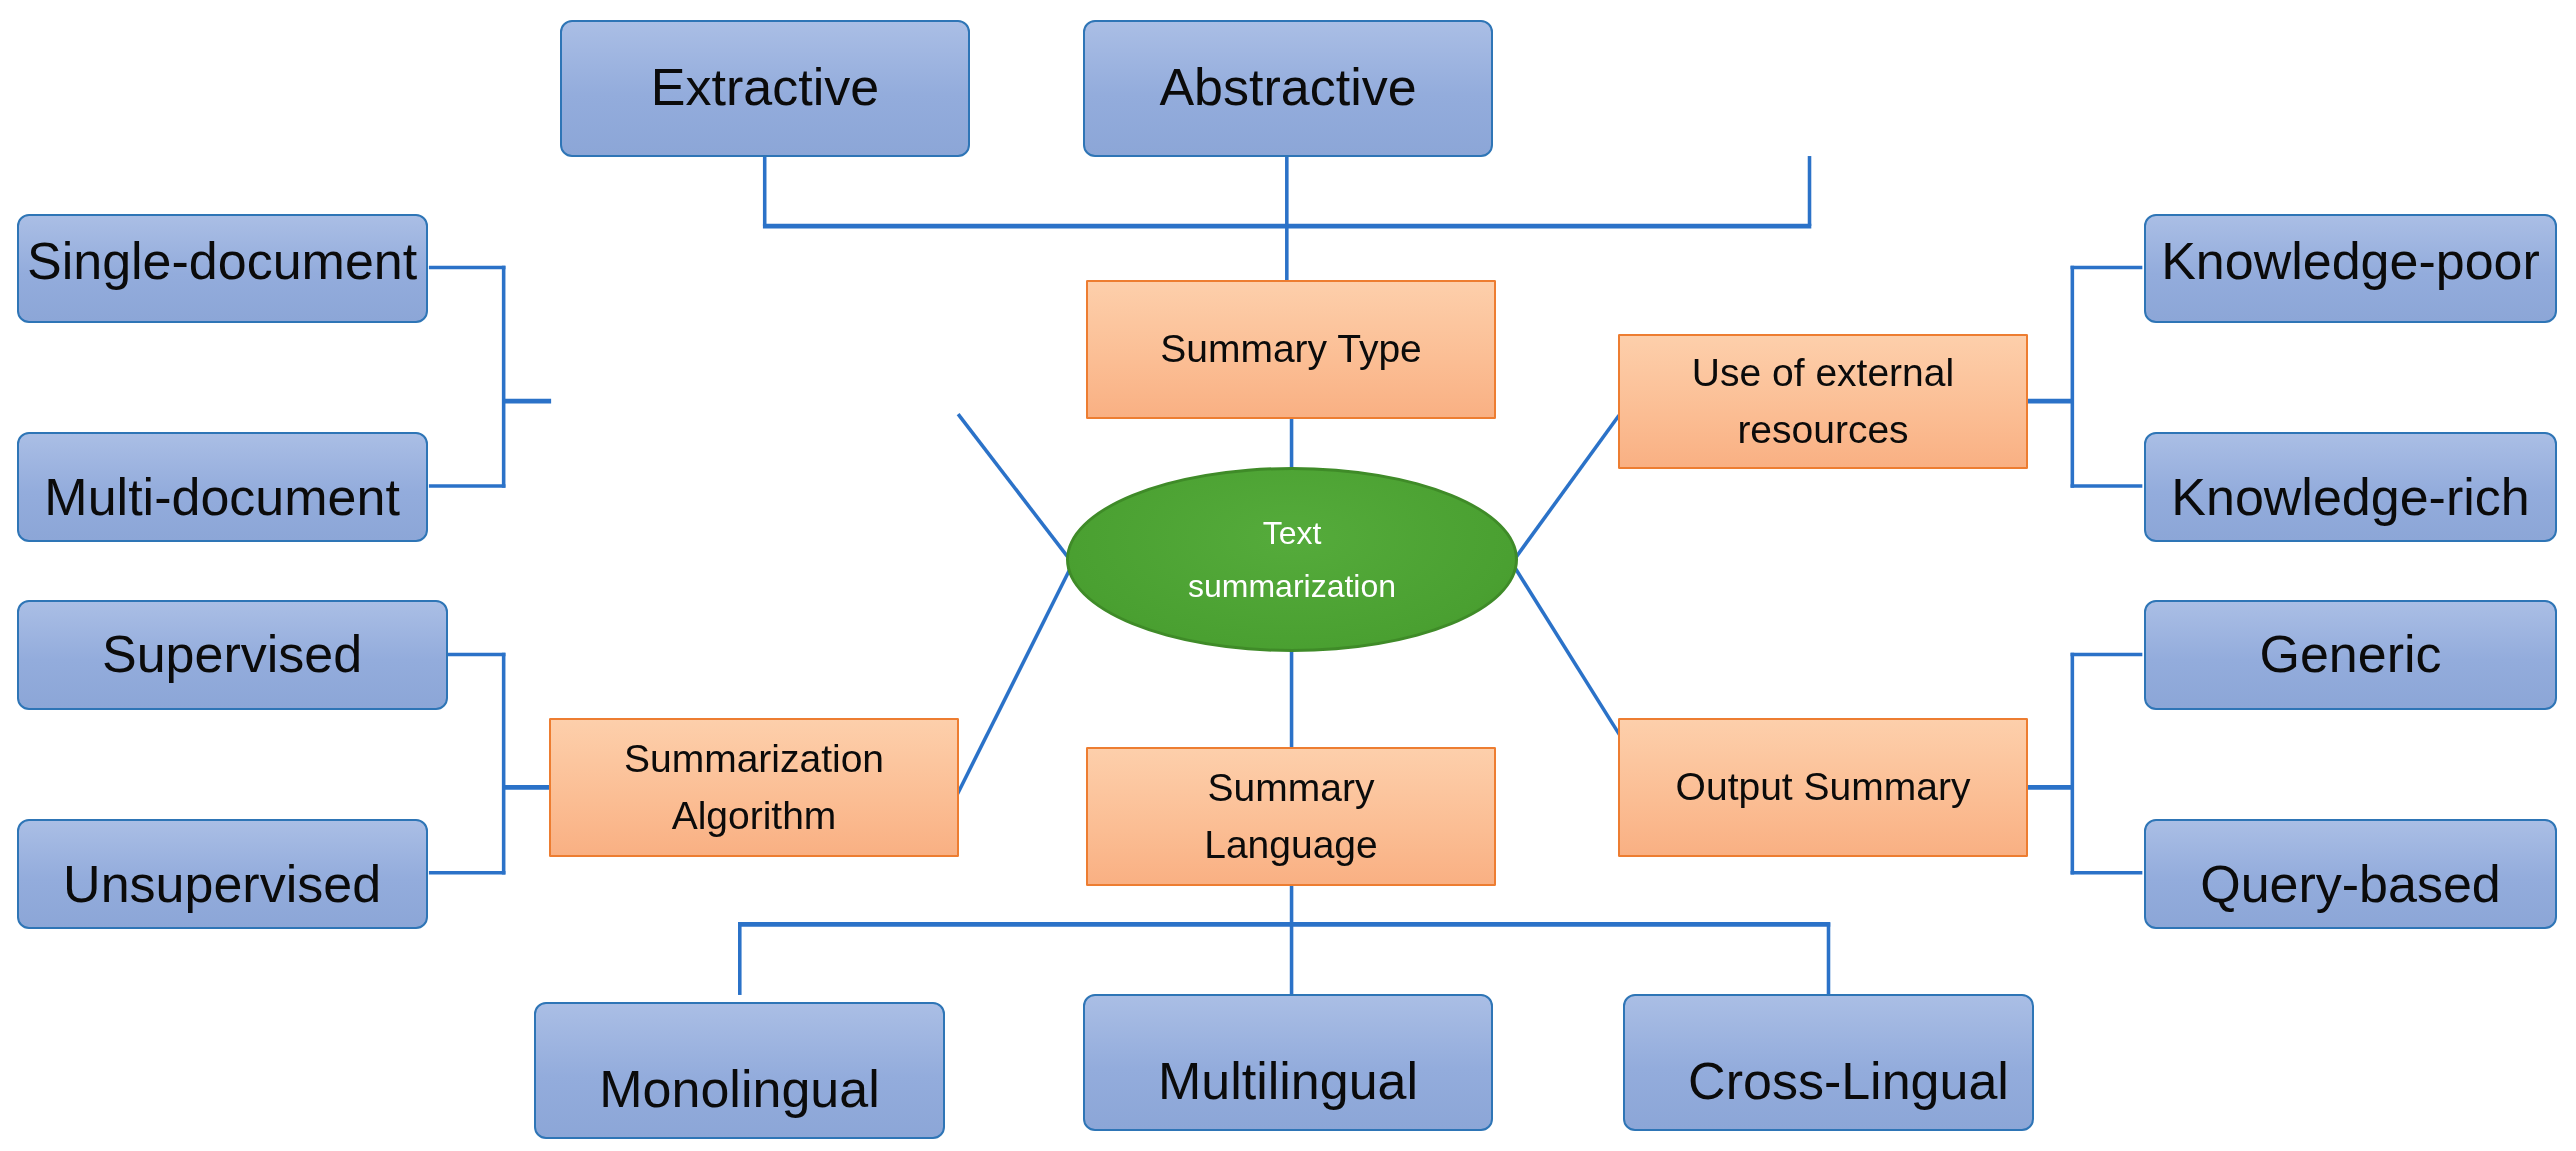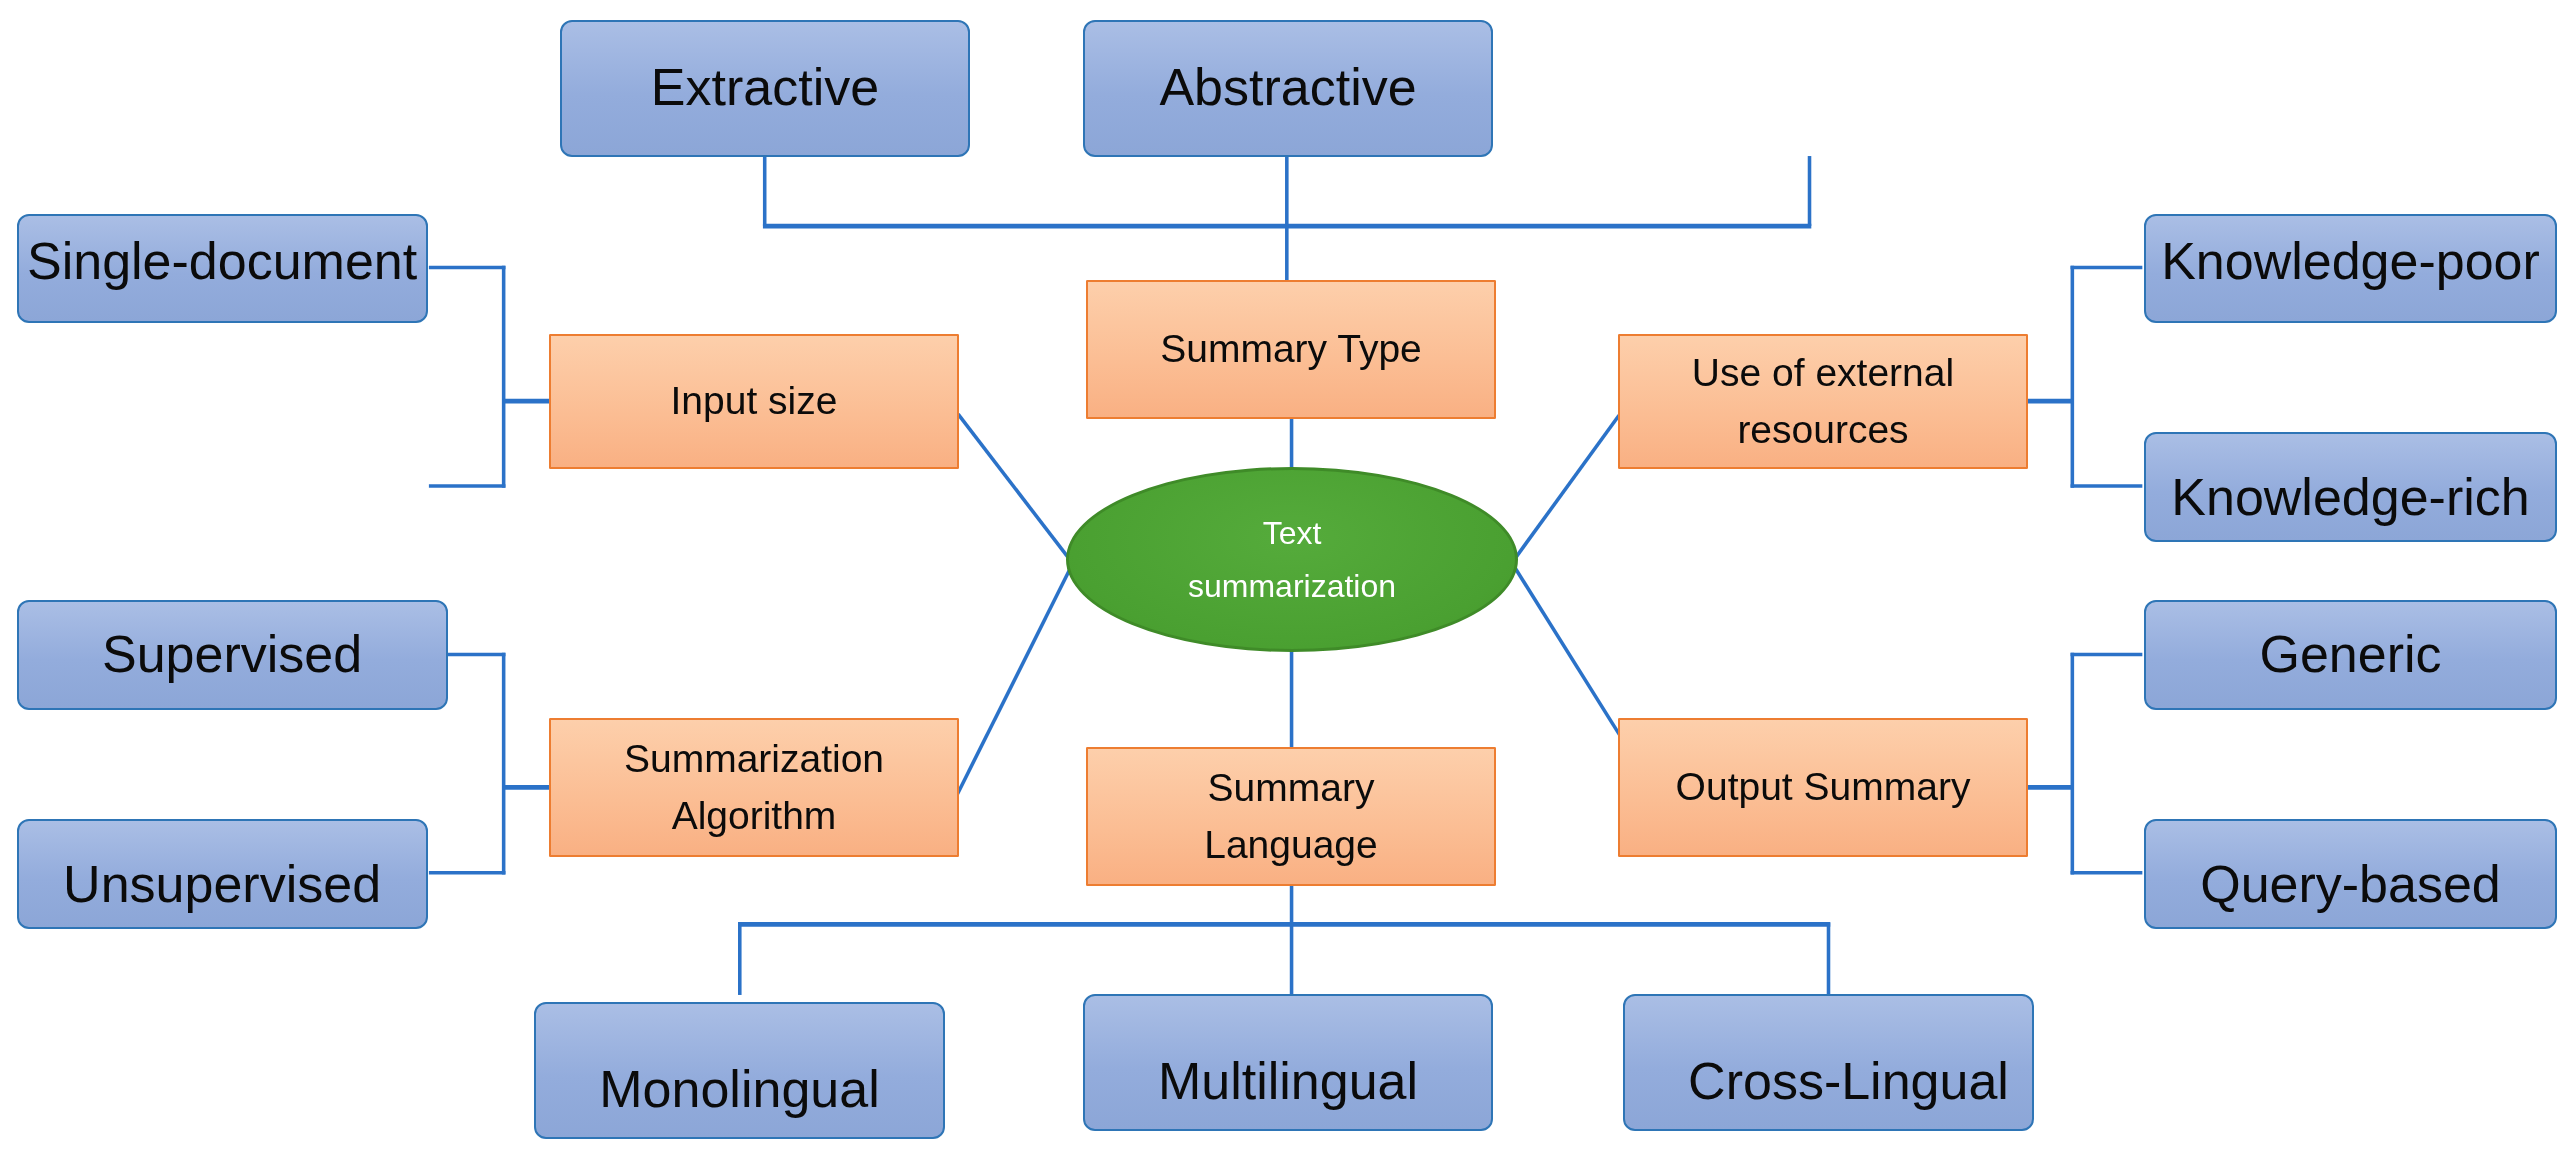--- a/index.html
+++ b/index.html
@@ -104,33 +104,33 @@
         <line x1="2728" y1="700" x2="2542" y2="956"></line>
         <line x1="2731" y1="1242" x2="2542" y2="940"></line>
       </g>
     </g>
   </svg>
 
   <div class="node root" style="left:1066px;top:467px;width:452px;height:185px;">Text
 summarization</div>
 
   <div class="node cat" style="left:1086px;top:280px;width:410px;height:139px;">Summary Type</div>
-  <div class="node cat" style="left:549px;top:334px;width:410px;height:135px;">Input size</div>
   <div class="node cat" style="left:1618px;top:334px;width:410px;height:135px;">Use of external
 resources</div>
   <div class="node cat" style="left:549px;top:718px;width:410px;height:139px;">Summarization
 Algorithm</div>
   <div class="node cat" style="left:1618px;top:718px;width:410px;height:139px;">Output Summary</div>
   <div class="node cat" style="left:1086px;top:747px;width:410px;height:139px;">Summary
 Language</div>
 
   <div class="node leaf" style="left:560px;top:19.6px;width:410px;height:137px;">Extractive</div>
   <div class="node leaf" style="left:1083px;top:19.6px;width:410px;height:137px;">Abstractive</div>
 
   <div class="node leaf t-high" style="left:16.6px;top:214px;width:411px;height:109px;">Single-document</div>
+  <div class="node leaf t-low-sm" style="left:16.6px;top:432px;width:411px;height:110px;">Multi-document</div>
   <div class="node leaf" style="left:16.6px;top:600px;width:431px;height:110px;">Supervised</div>
   <div class="node leaf t-low-sm" style="left:16.6px;top:819px;width:411px;height:110px;">Unsupervised</div>
 
   <div class="node leaf t-high" style="left:2144px;top:214px;width:413px;height:109px;">Knowledge-poor</div>
   <div class="node leaf t-low-sm" style="left:2144px;top:432px;width:413px;height:110px;">Knowledge-rich</div>
   <div class="node leaf" style="left:2144px;top:600px;width:413px;height:110px;">Generic</div>
   <div class="node leaf t-low-sm" style="left:2144px;top:819px;width:413px;height:110px;">Query-based</div>
 
   <div class="node leaf t-low" style="left:534px;top:994px;width:411px;height:137px;margin-top:8px;">Monolingual</div>
   <div class="node leaf t-low" style="left:1083px;top:994px;width:410px;height:137px;">Multilingual</div>

